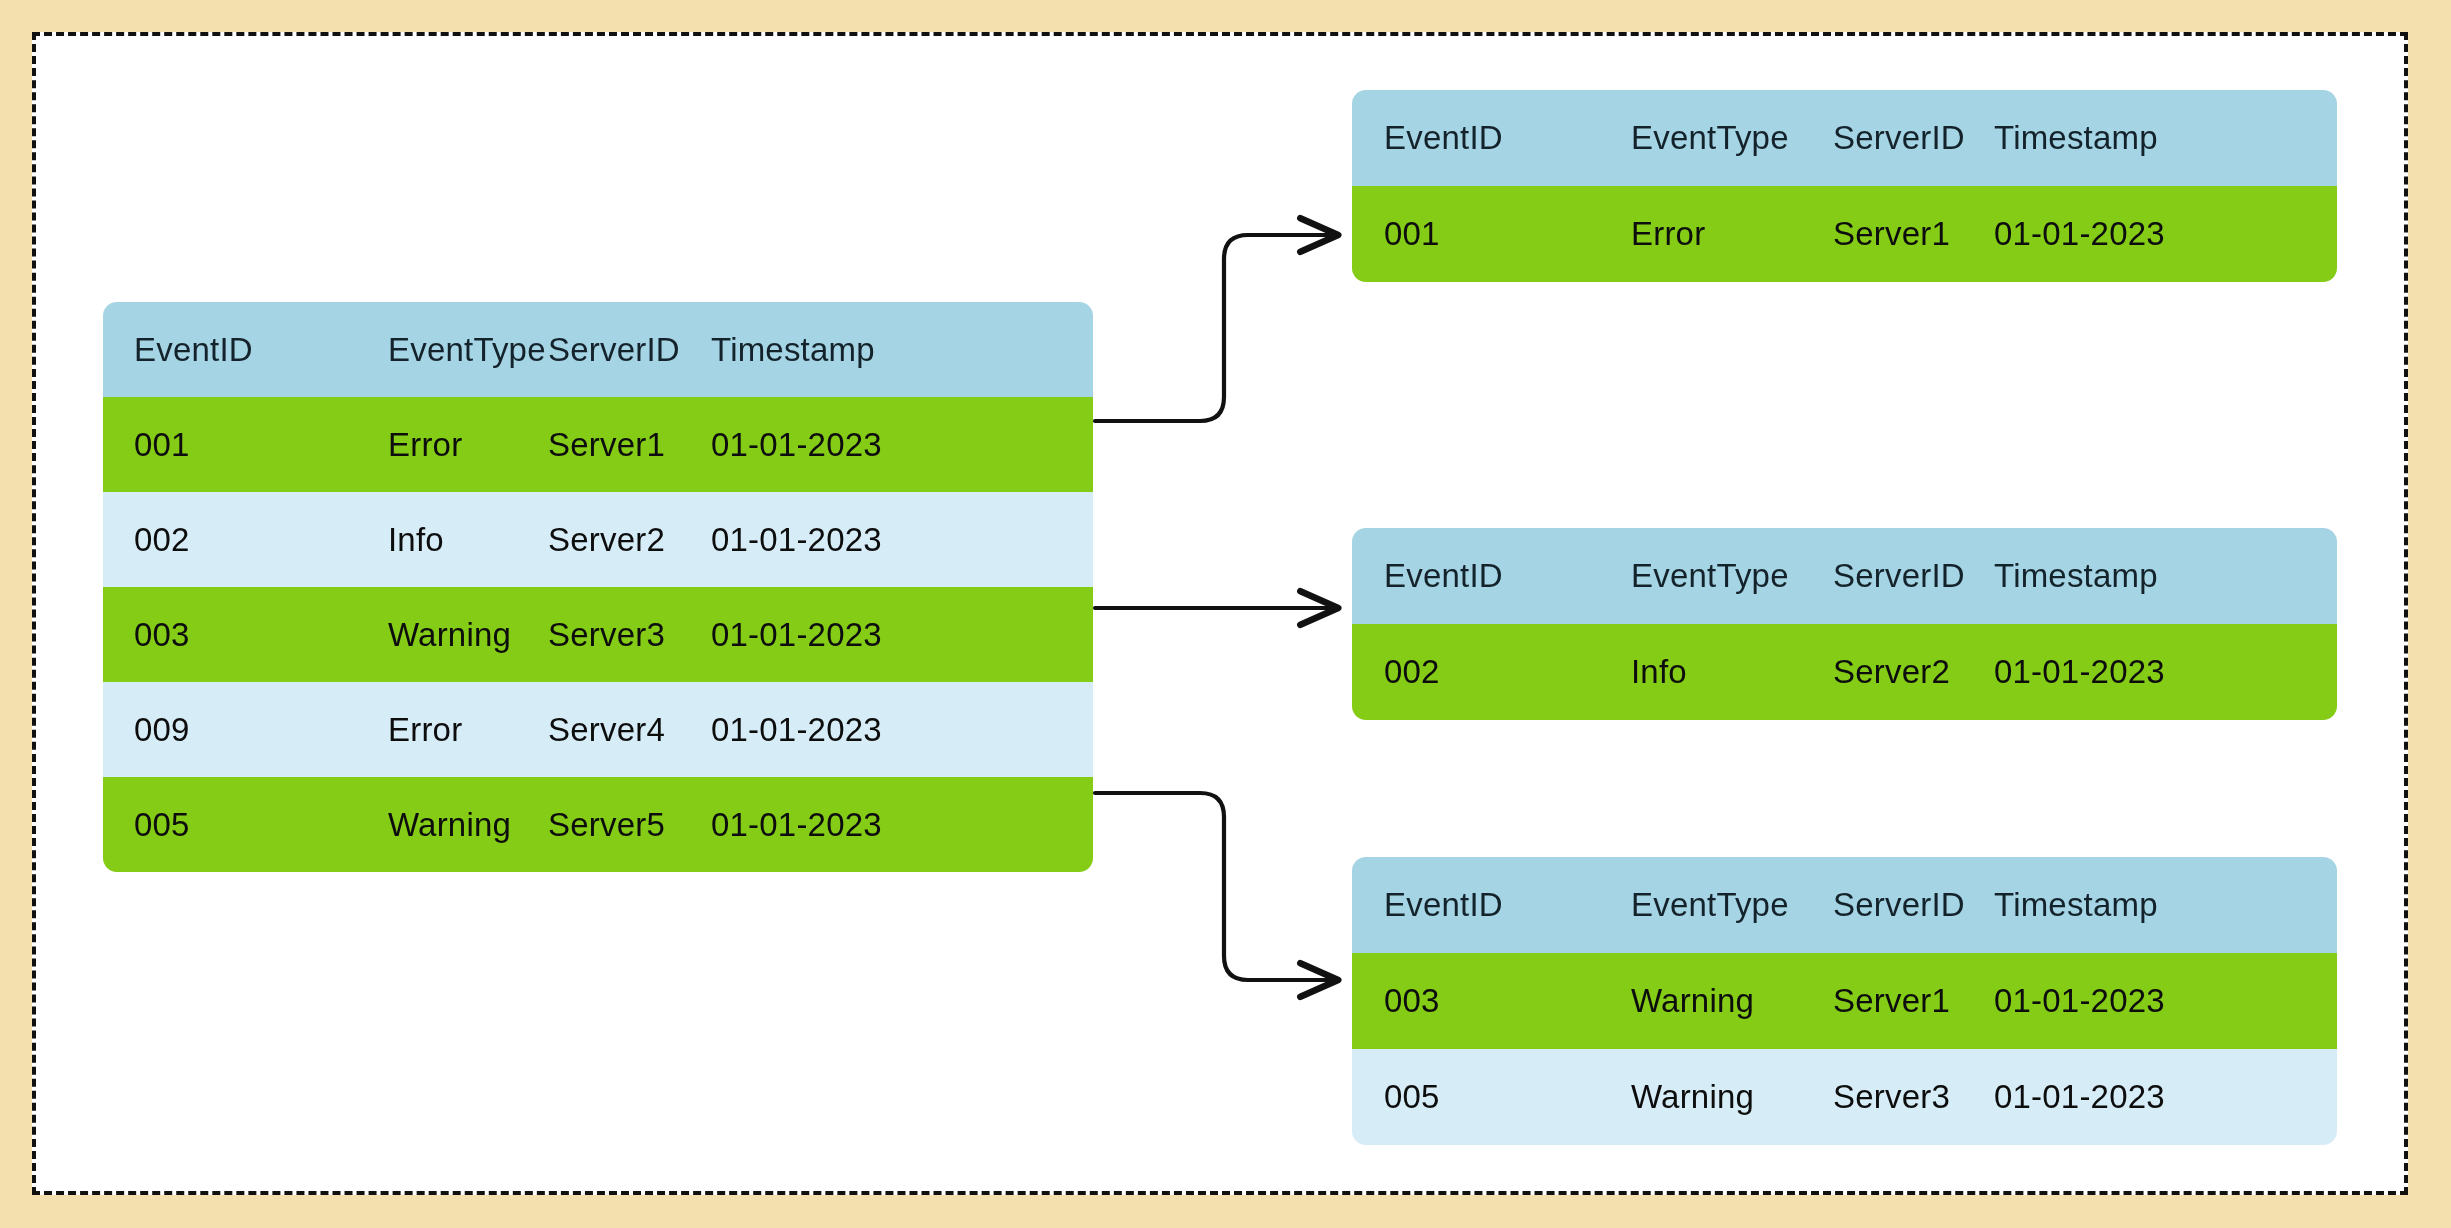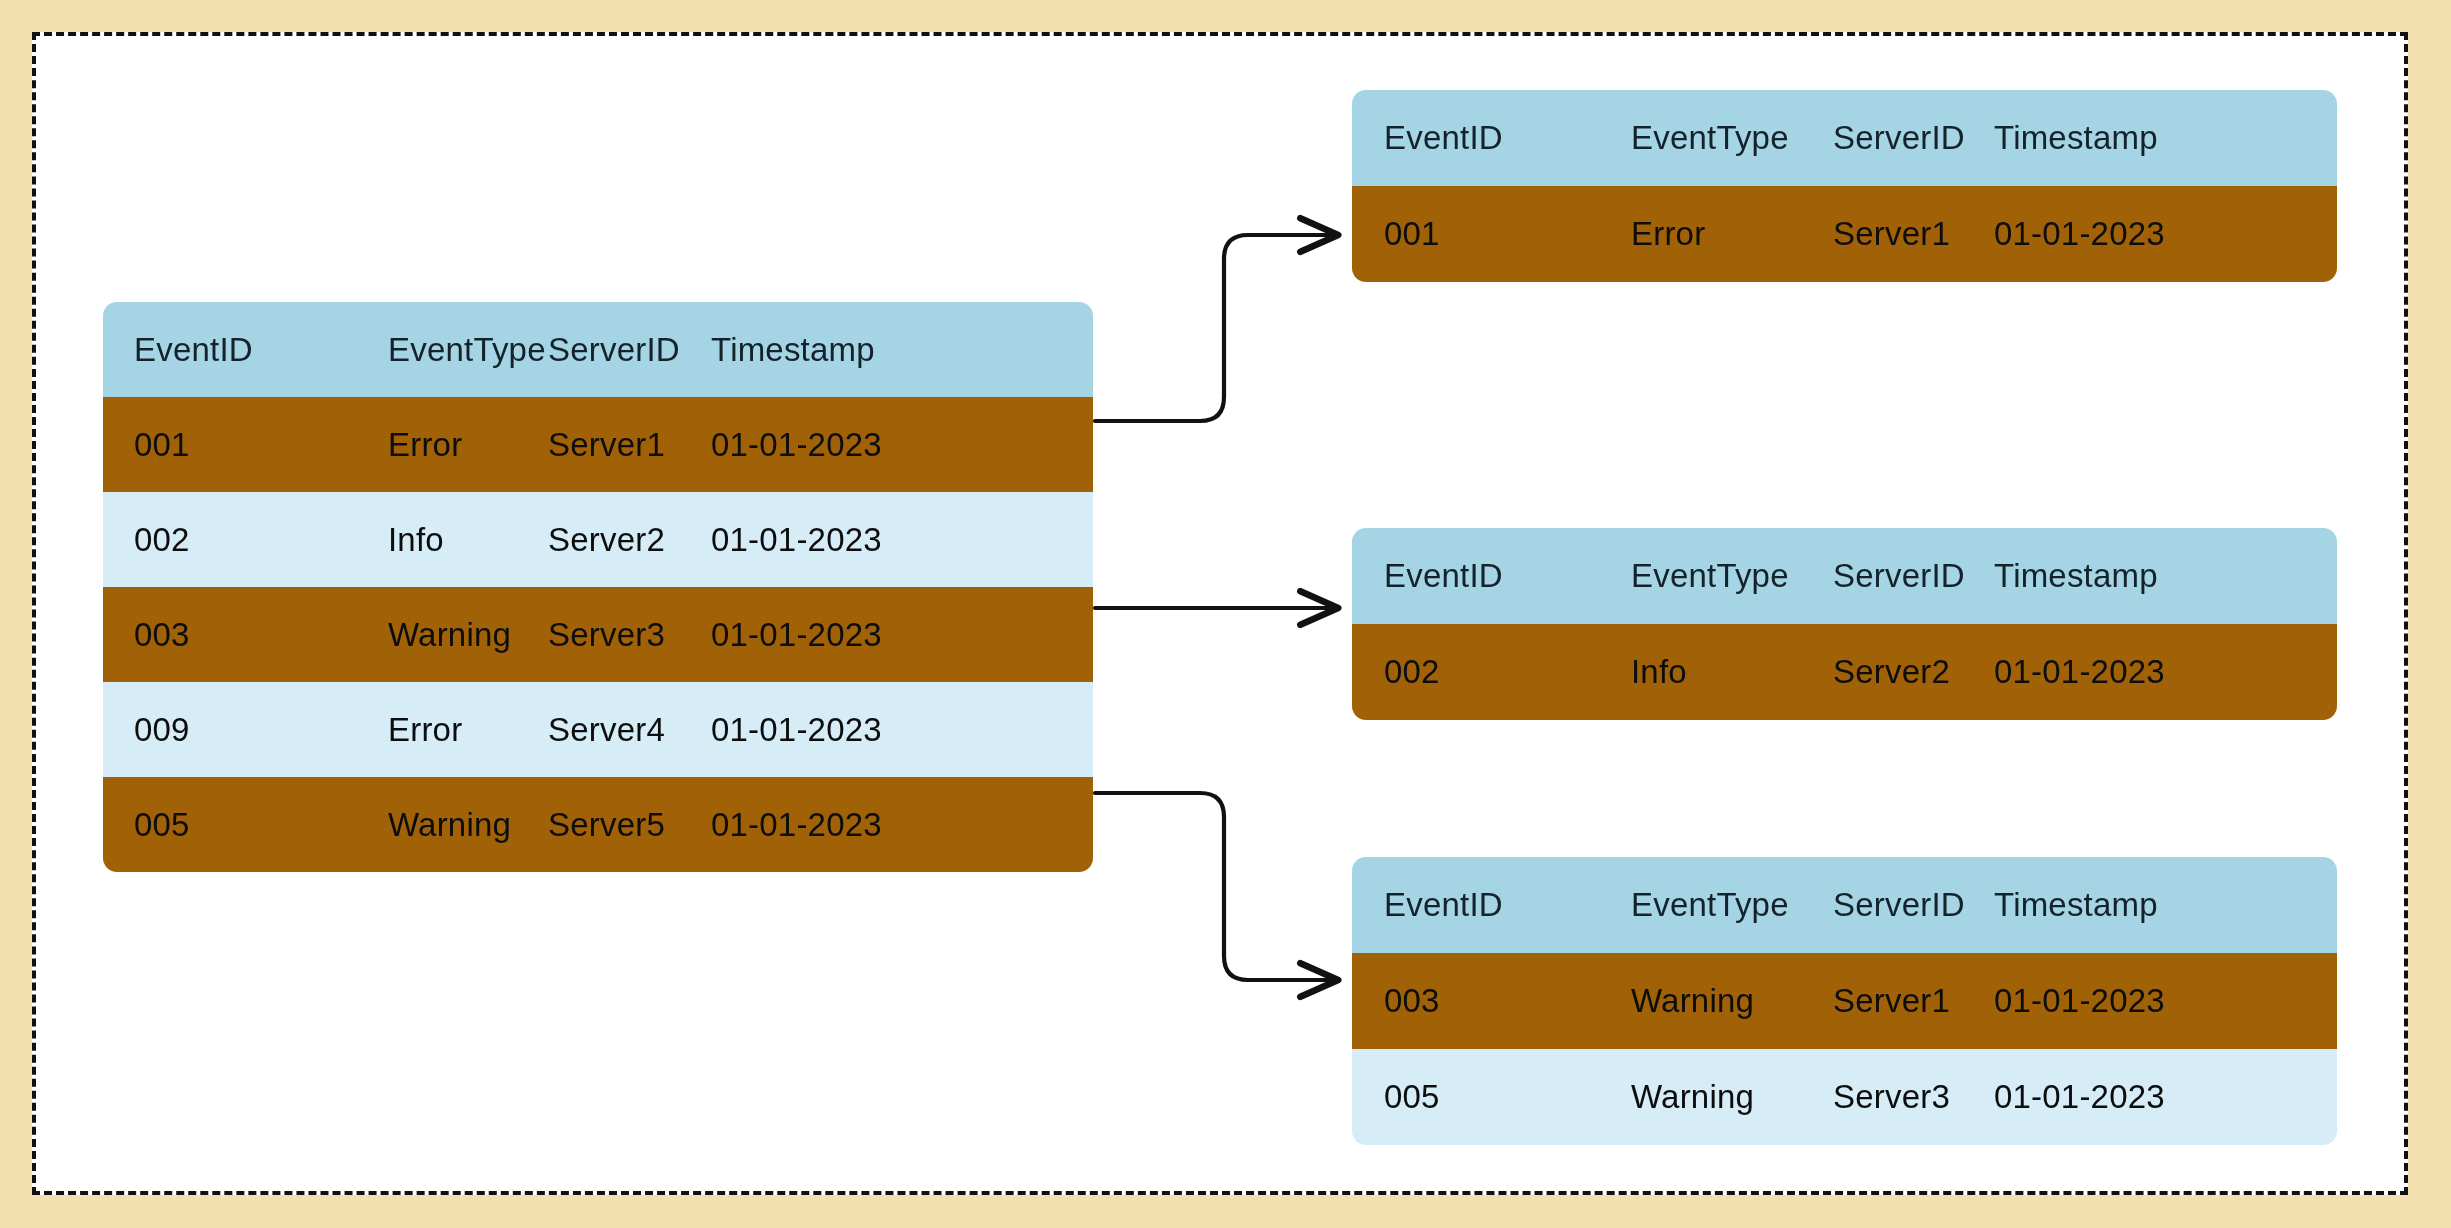--- a/index.html
+++ b/index.html
@@ -26,21 +26,21 @@
     overflow:hidden;
     box-sizing:border-box;
   }
   .trow{
     display:flex;
     align-items:center;
     box-sizing:border-box;
     width:100%;
   }
   .thead{ background:#a5d4e4; }
-  .row-odd{ background:#a16207; }
+  .row-odd{ background:#84cc16; }
   .row-even{ background:#d6edf7; }
 
   .cell{
     box-sizing:border-box;
     color:#0d0d0d;
     font-size:33px;
     font-weight:400;
     letter-spacing:0.2px;
     white-space:nowrap;
     overflow:hidden;

